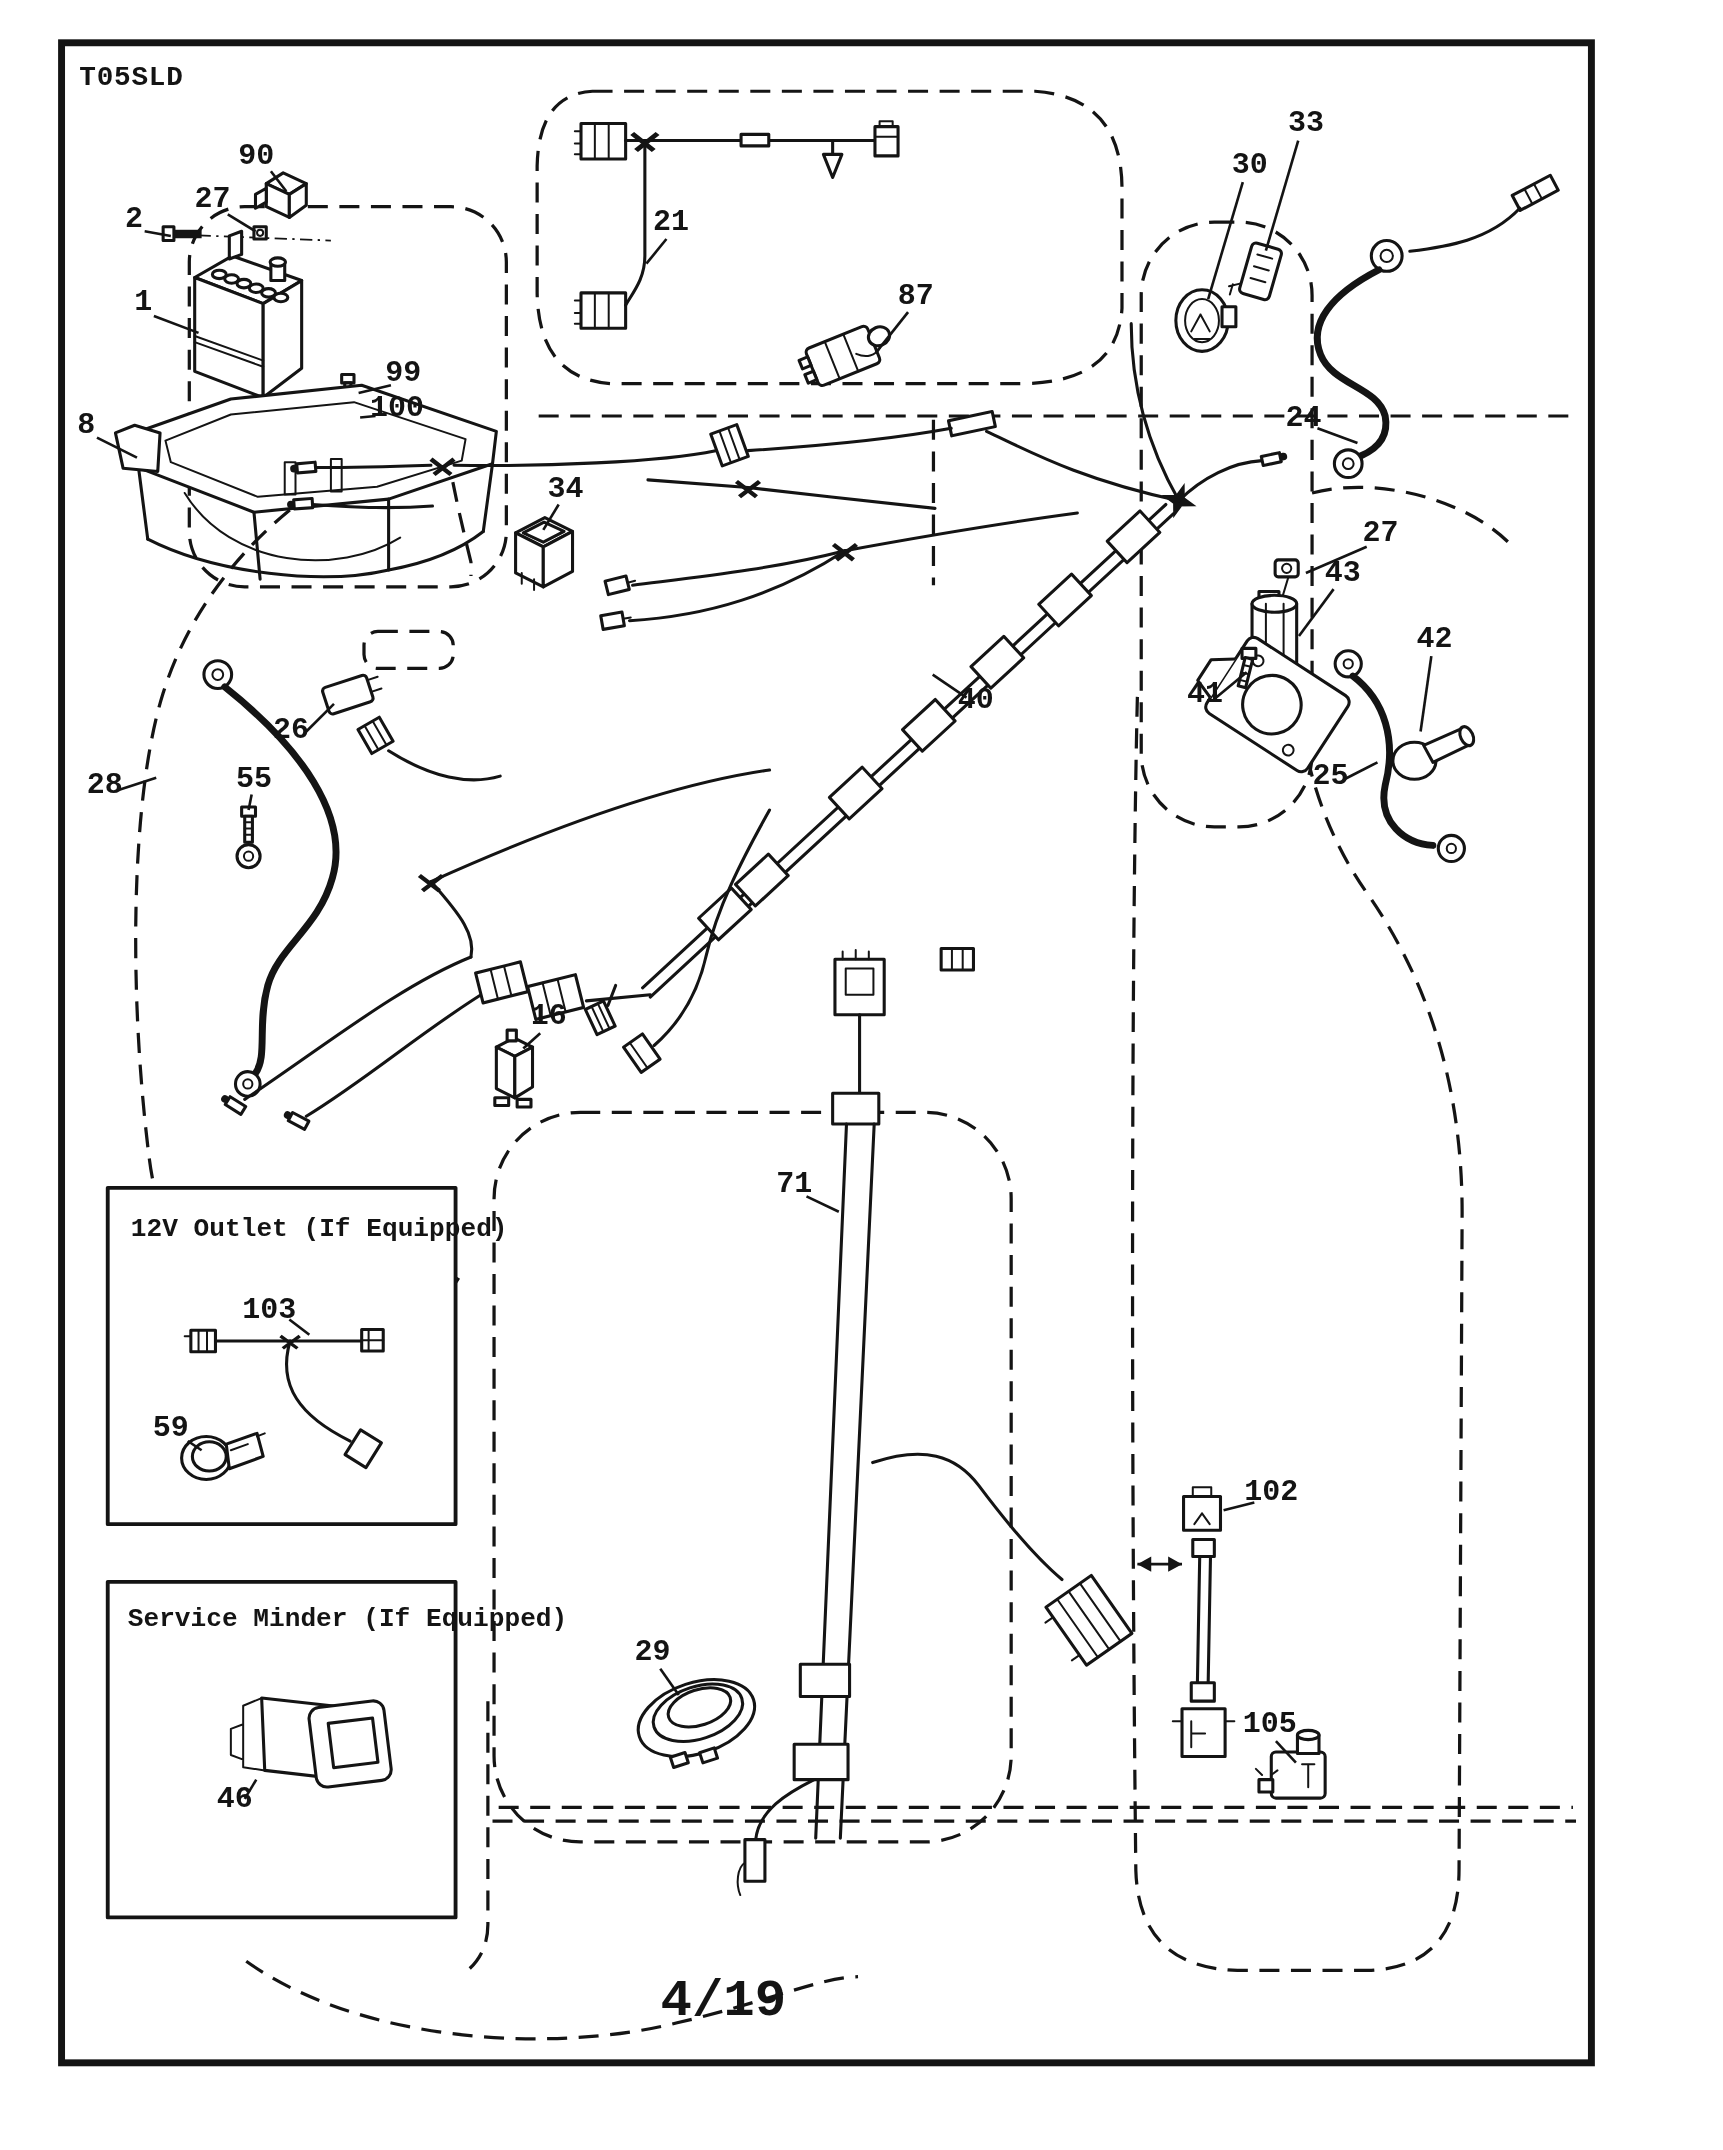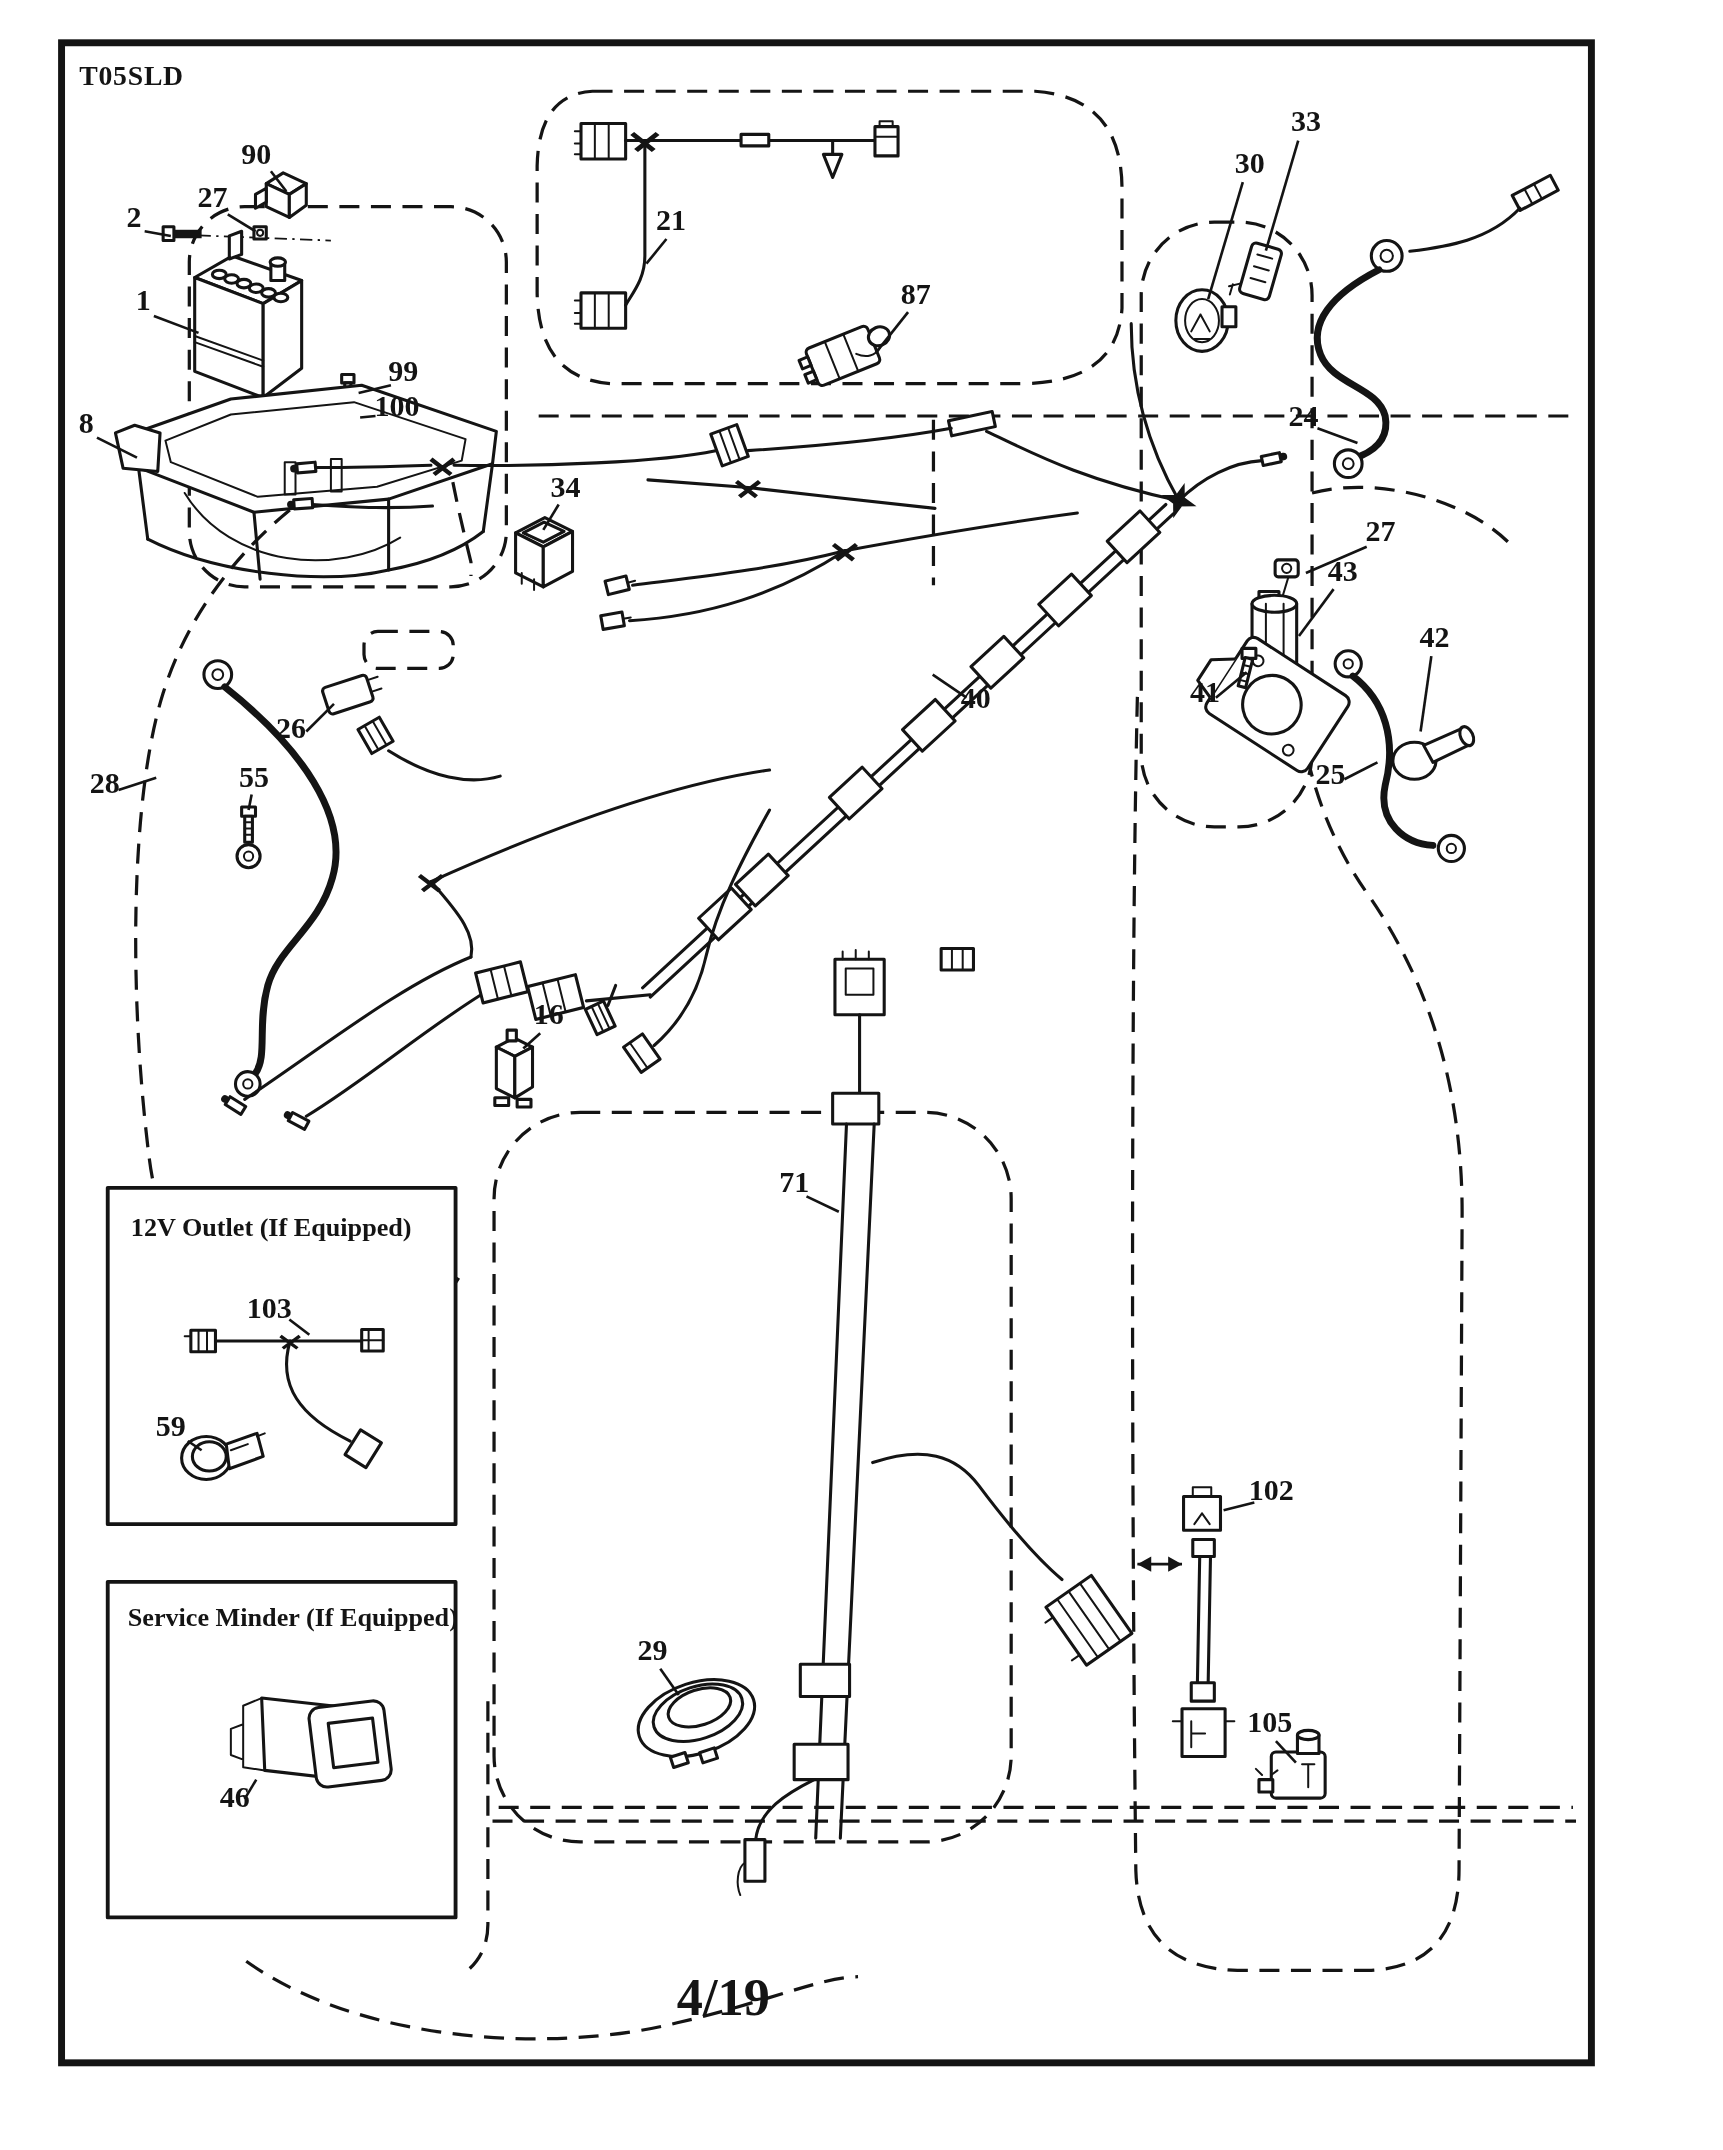--- a/index.html
+++ b/index.html
@@ -1,18 +1,18 @@
 <!DOCTYPE html>
 <html style="--ink: #141414; --paper: #ffffff;font-size:12.3px"><head>
 <meta charset="utf-8">
 <style>
   :root{ --ink:#141414; --paper:#ffffff; }
   html,body{margin:0;padding:0;background:#fff;}
   #stage{position:relative;width:1705px;height:2151px;background:var(--paper);
-         font-family:Liberation Serif, serif;}
+         font-family:Liberation Mono, monospace;}
   svg{display:block}
   .ln{stroke:var(--ink);fill:none;stroke-width:4;stroke-linecap:round;stroke-linejoin:round}
   .ln2{stroke:var(--ink);fill:none;stroke-width:2.6;stroke-linecap:round;stroke-linejoin:round}
   .thick{stroke:var(--ink);fill:none;stroke-width:9;stroke-linecap:round}
   .box{stroke:var(--ink);fill:#fff;stroke-width:4;stroke-linejoin:round}
   .boxh{stroke:var(--ink);fill:#fff;stroke-width:5;stroke-linejoin:round}
   .dashed{stroke:var(--ink);fill:none;stroke-width:4.2;stroke-dasharray:26 15;stroke-linejoin:round}
   .dashdot{stroke:var(--ink);fill:none;stroke-width:2.4;stroke-dasharray:16 7 3 7}
   .leader{stroke:var(--ink);stroke-width:3.4}
   .callout{font-size:39px;font-weight:600;fill:var(--ink)}

